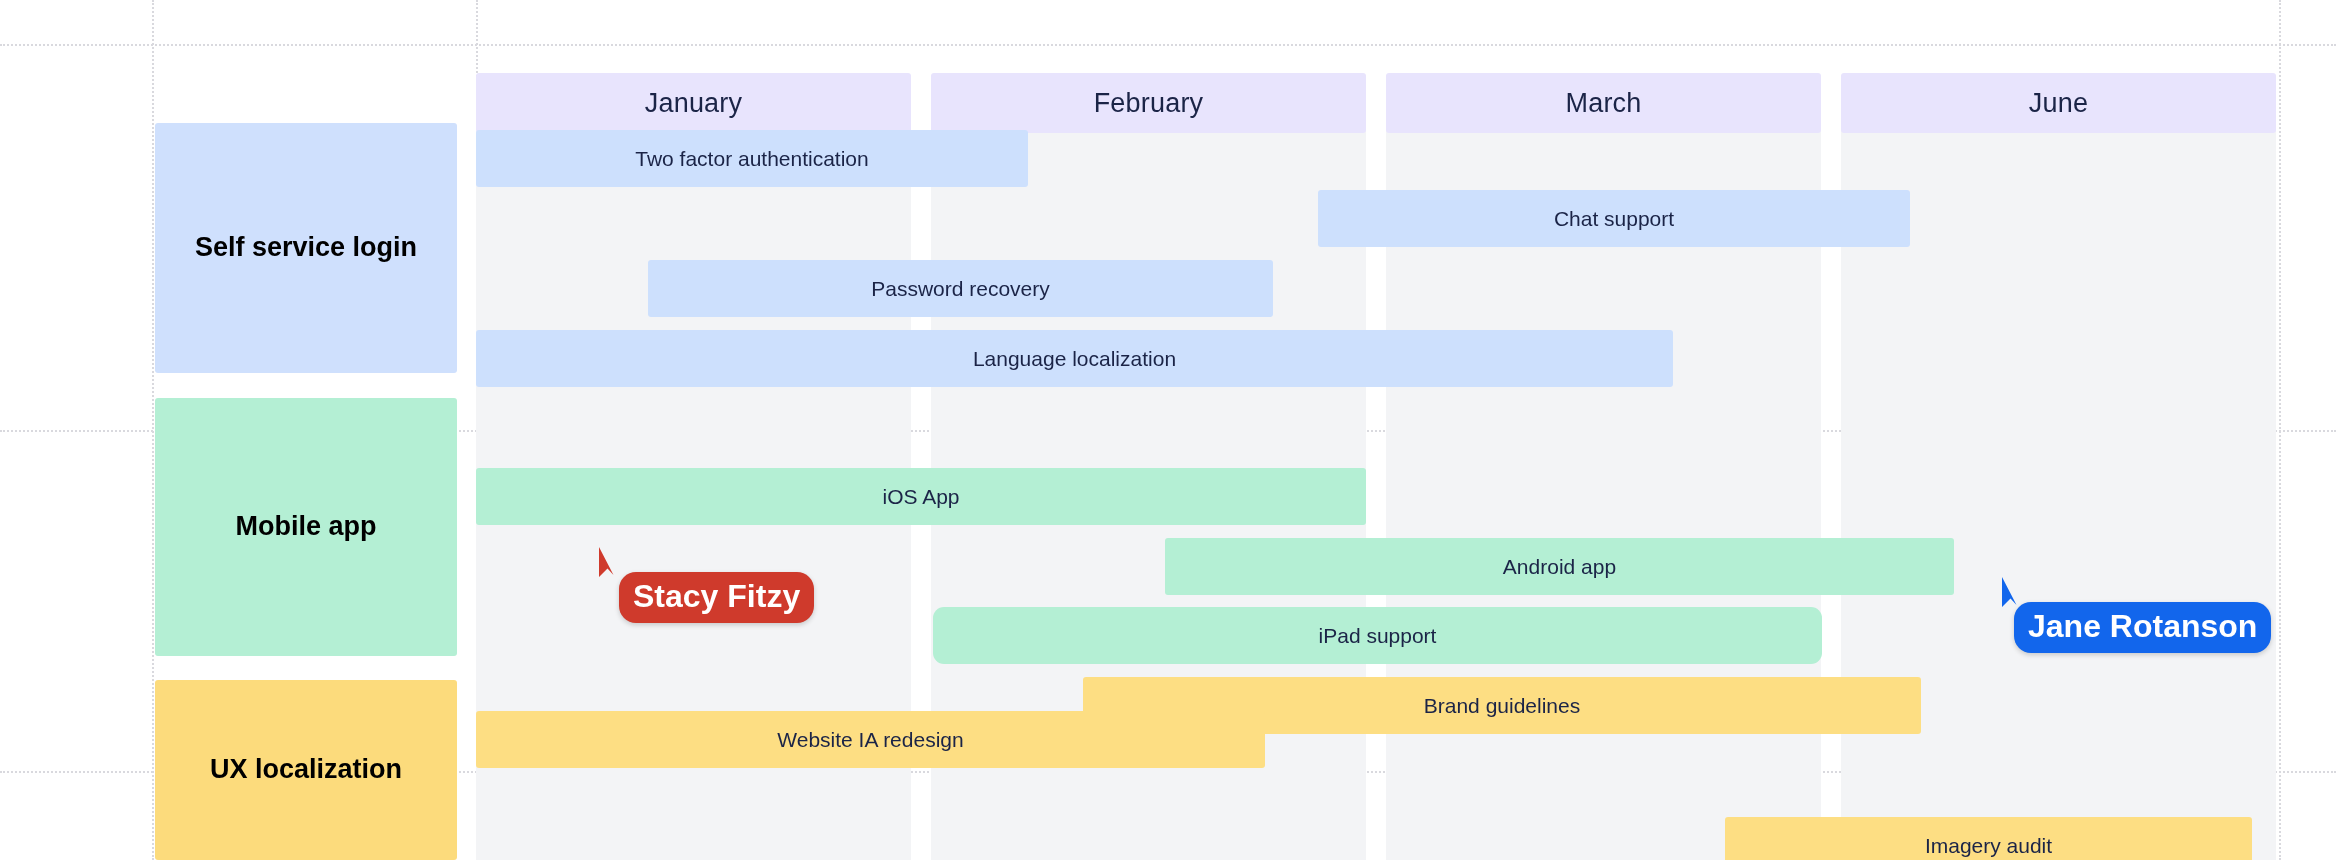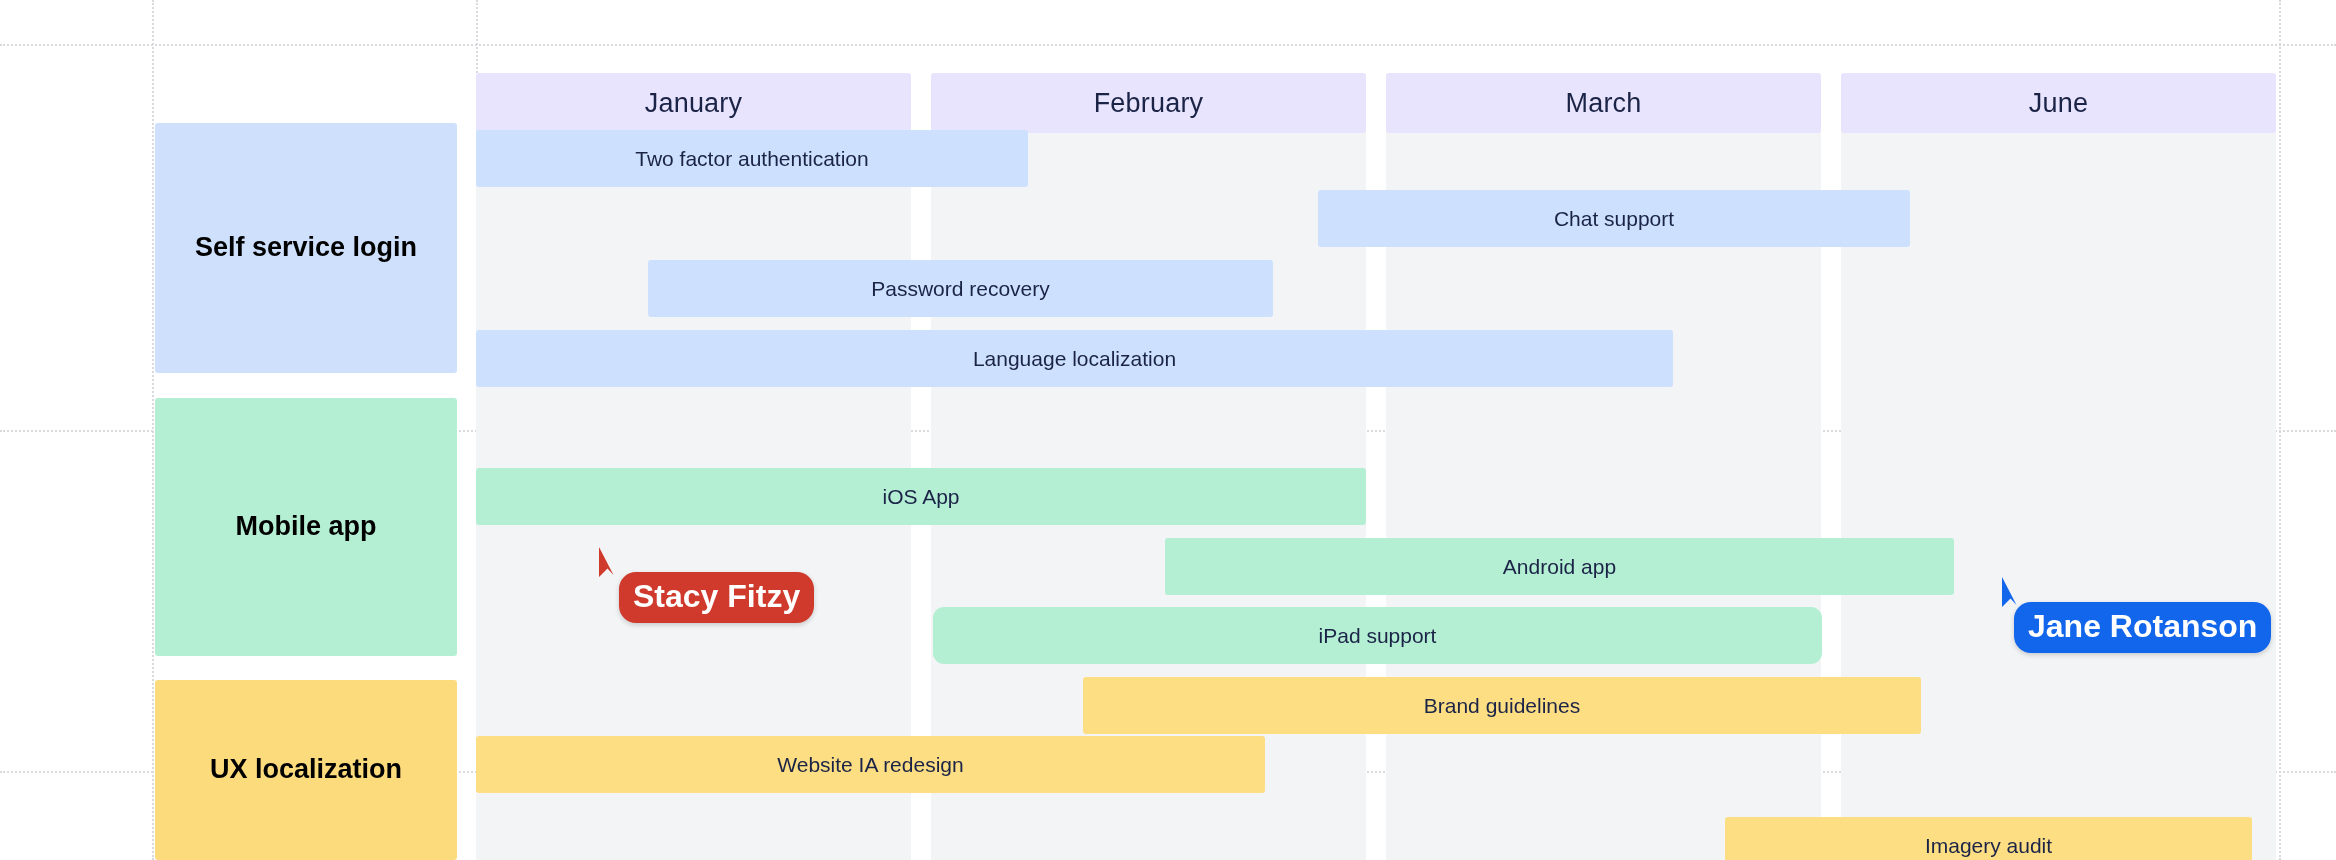--- a/index.html
+++ b/index.html
@@ -153,21 +153,21 @@
   <div class="task-bar" style="left:476px;  width:552px;  top:130px; background:#cde0fd;">Two factor authentication</div>
   <div class="task-bar" style="left:1318px; width:592px;  top:190px; background:#cde0fd;">Chat support</div>
   <div class="task-bar" style="left:648px;  width:625px;  top:260px; background:#cde0fd;">Password recovery</div>
   <div class="task-bar" style="left:476px;  width:1197px; top:330px; background:#cde0fd;">Language localization</div>
 
   <div class="task-bar" style="left:476px;  width:890px;  top:468px; background:#b4efd4;">iOS App</div>
   <div class="task-bar" style="left:1165px; width:789px;  top:538px; background:#b4efd4;">Android app</div>
   <div class="task-bar" style="left:933px;  width:889px;  top:607px; background:#b4efd4;border-radius:11px;">iPad support</div>
 
   <div class="task-bar" style="left:1083px; width:838px;  top:677px; background:#fdde83;">Brand guidelines</div>
-  <div class="task-bar" style="left:476px;  width:789px;  top:736px; background:#fdde83;">Website IA redesign</div>
+  <div class="task-bar" style="left:476px;  width:789px;  top:711px; background:#fdde83;">Website IA redesign</div>
   <div class="task-bar" style="left:1725px; width:527px;  top:817px; background:#fdde83;">Imagery audit</div>
 </div>
 
 <div class="cursor-wrap" style="left:597px; top:545px;">
   <svg class="cursor-arrow" viewBox="0 0 30 34" style="transform:scaleX(-1);">
     <path d="M28 2 L28 32 L19.5 23.5 L13.5 30 Z" fill="#cf3a2c"></path>
   </svg>
   <span class="cursor-label" style="left:22px; top:27px; background:#cf3a2c;">Stacy Fitzy</span>
 </div>
 

